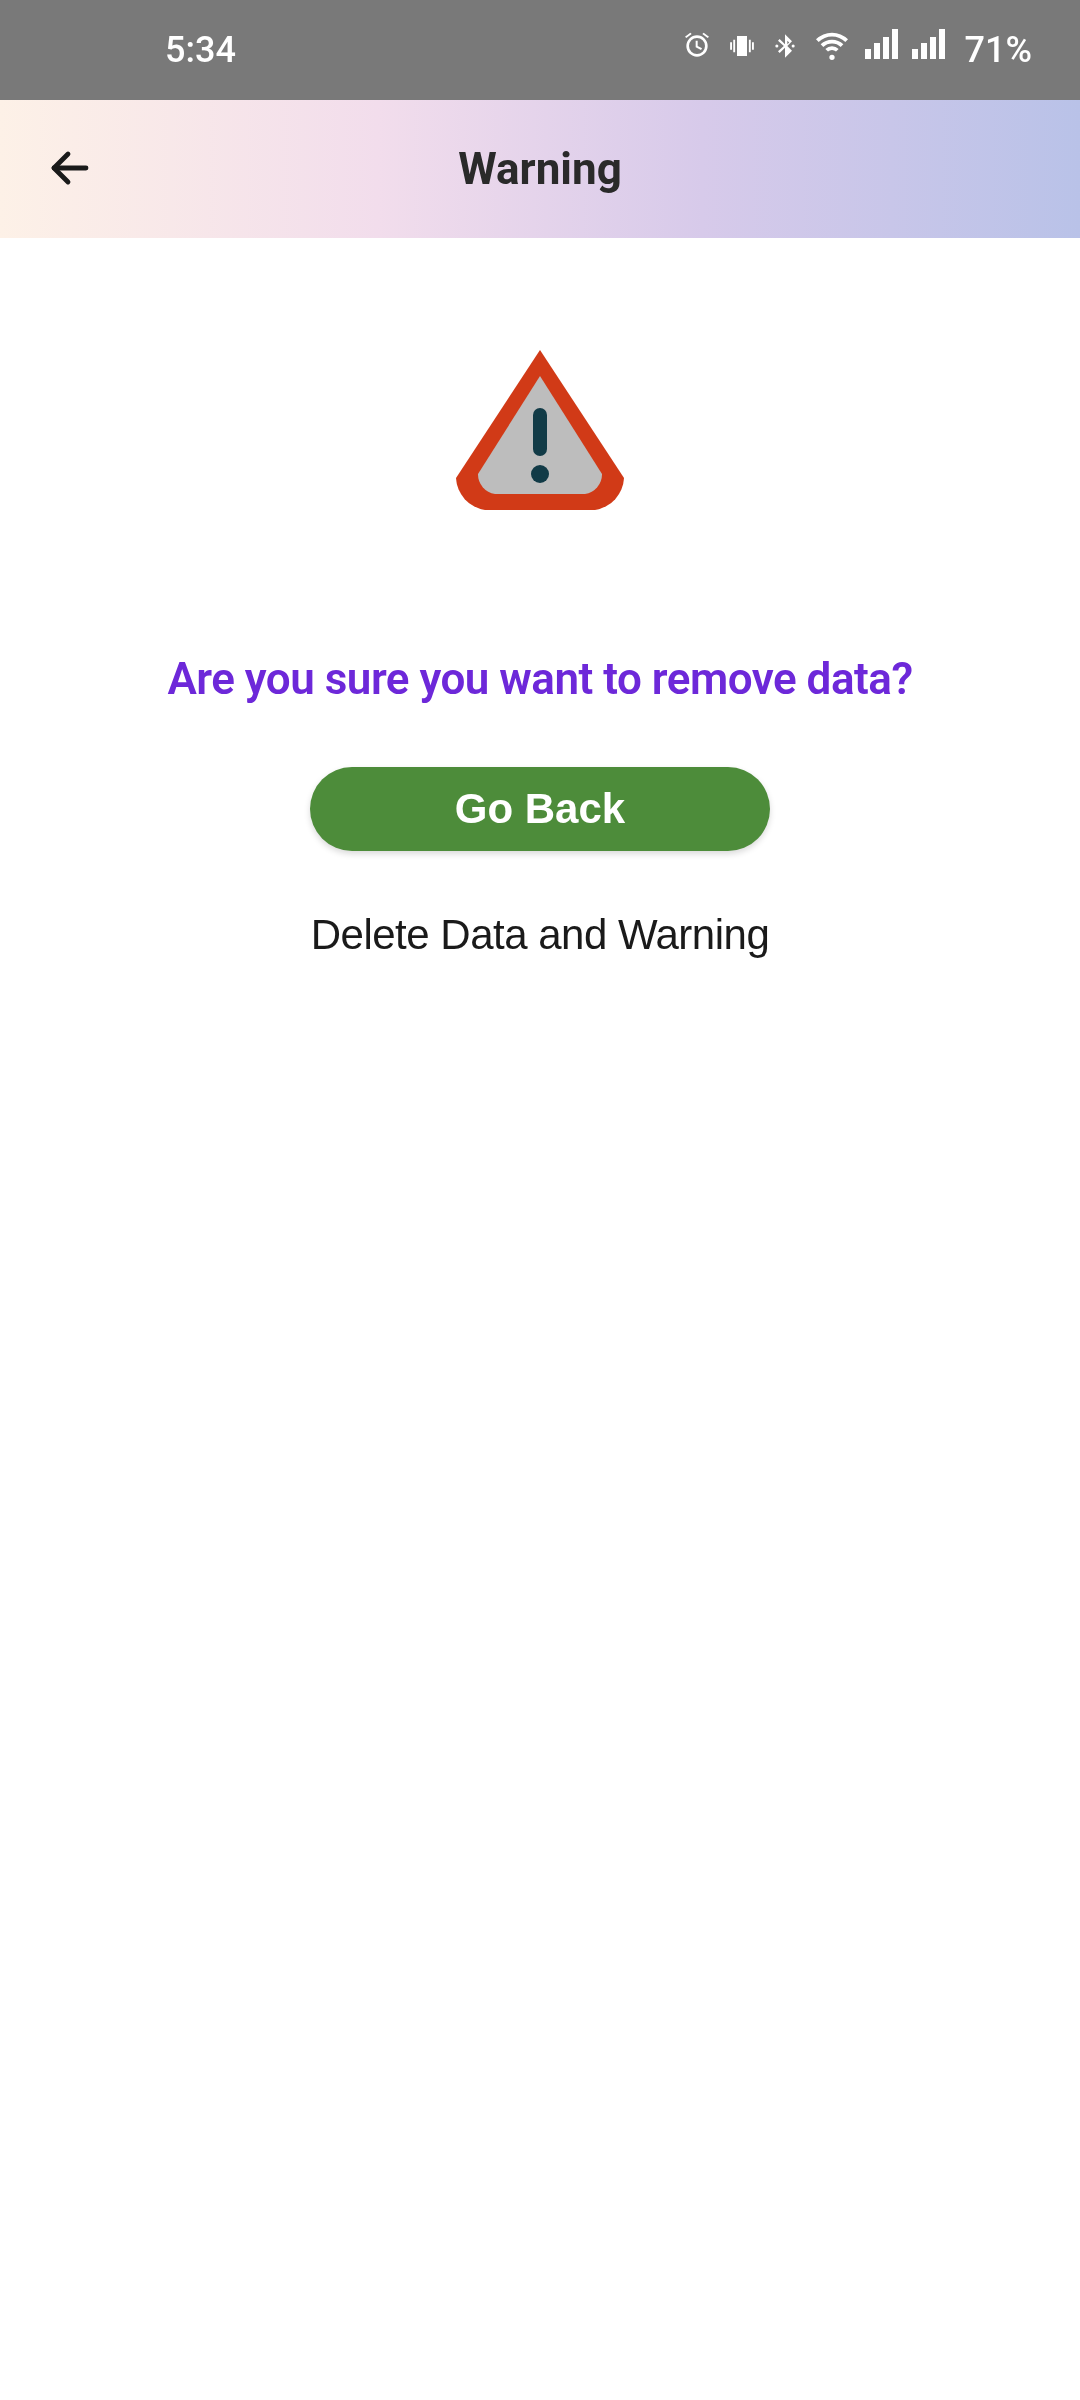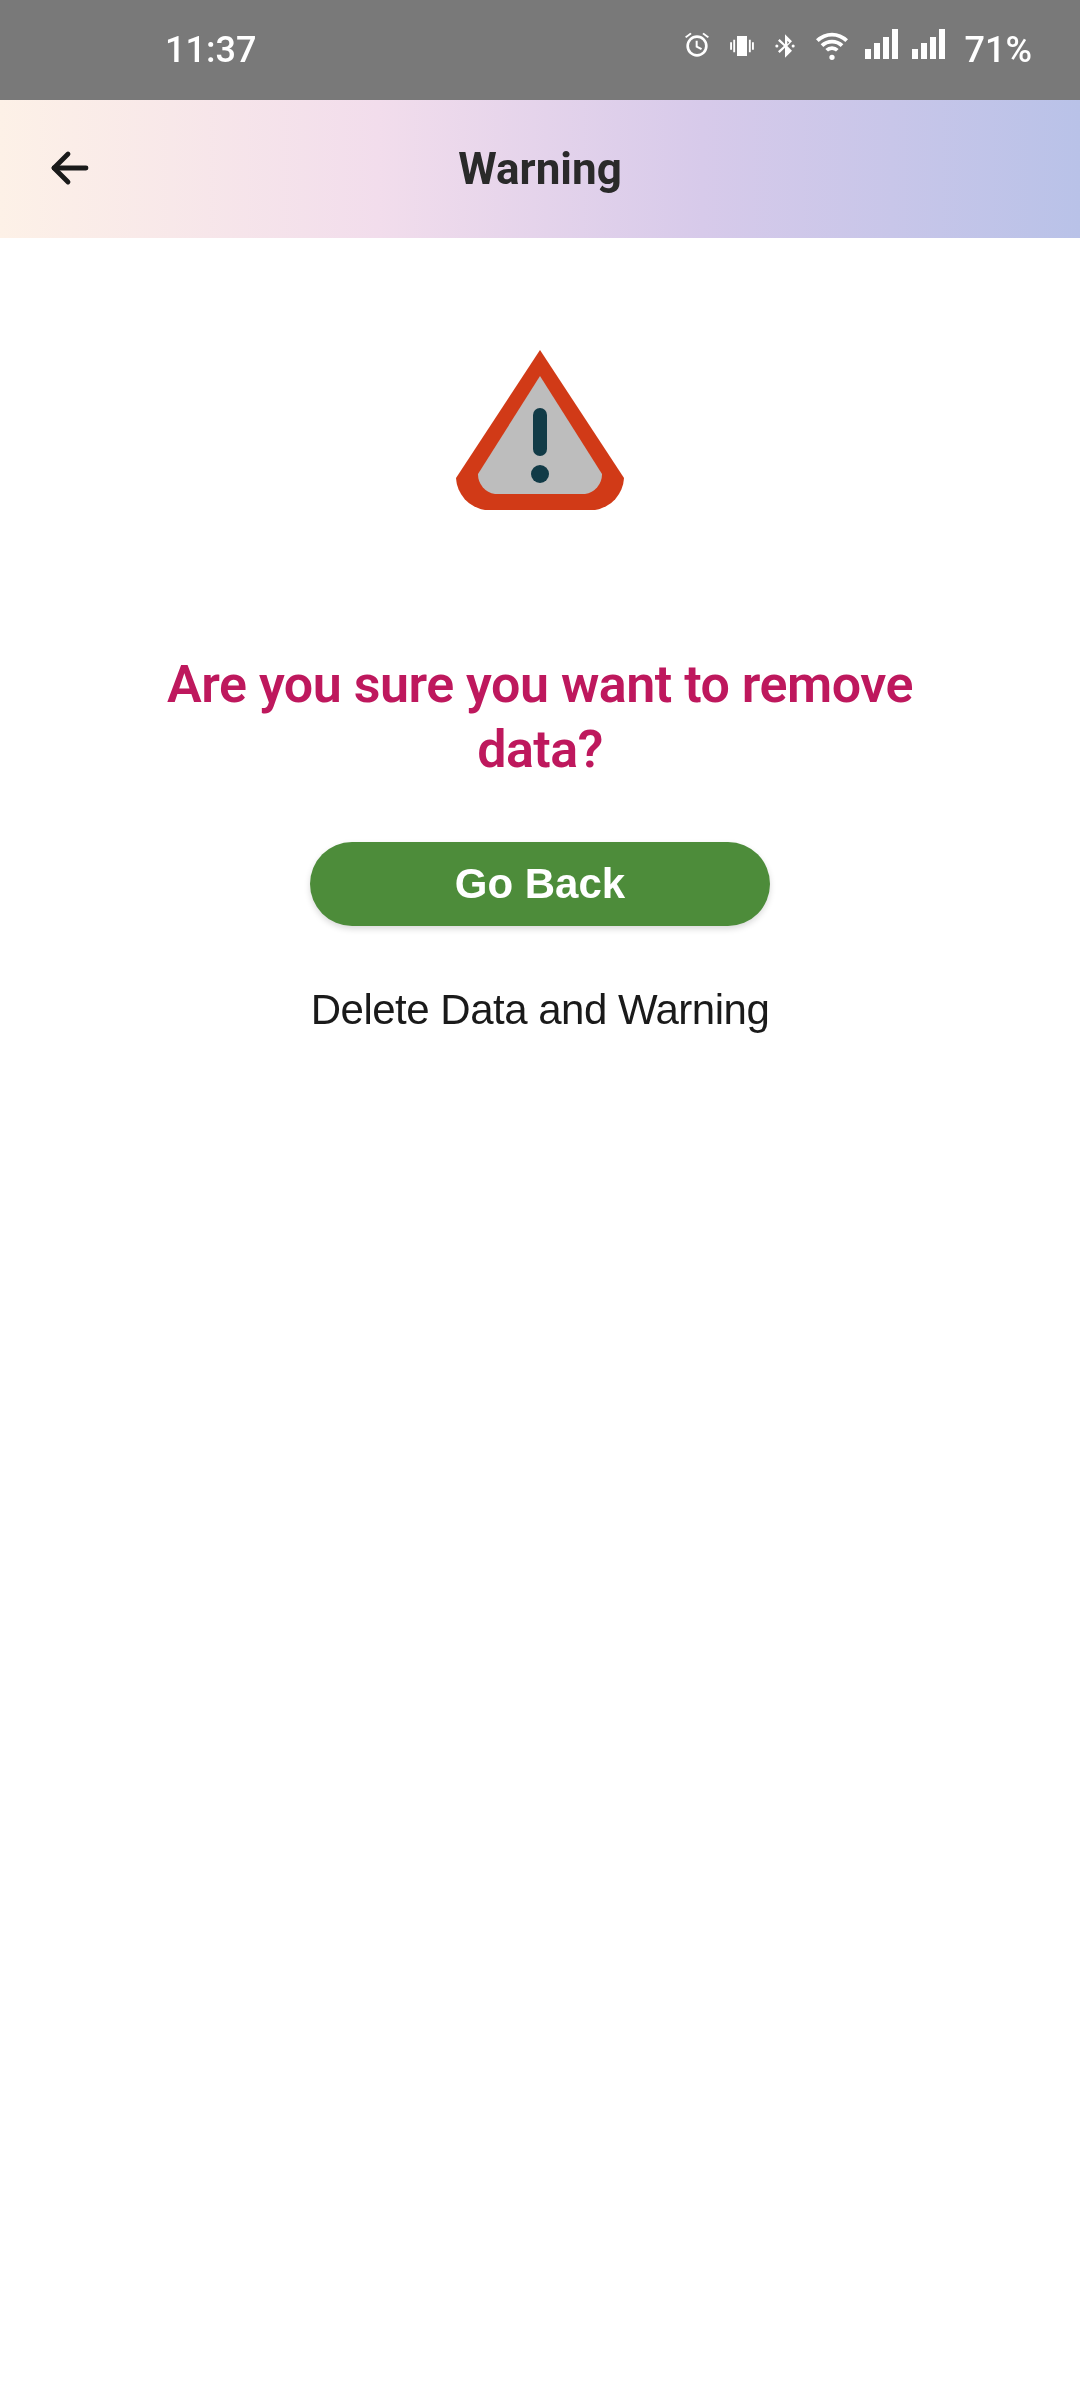--- a/index.html
+++ b/index.html
@@ -40,22 +40,22 @@
 
   .content {
     padding: 100px 80px 0 80px;
     display: flex; flex-direction: column; align-items: center;
     background: #ffffff;
   }
 
   .warning-icon-wrap { margin-top: 0; margin-bottom: 130px; }
 
   .heading {
-    font-size: 52px; font-weight: 600; color: #be185d;
-    text-align: center; line-height: 1.25; margin-bottom: 60px;
+    font-size: 44px; font-weight: 600; color: #6d28d9;
+    line-height: 1.25; margin-bottom: 60px;
     padding: 0 20px;
     letter-spacing: -0.5px;
   }
 
   .body-text {
     font-size: 42px; font-weight: 500; color: #1a1a1a;
     text-align: center; line-height: 1.35;
     padding: 0 0px;
     letter-spacing: -0.5px;
     margin-bottom: 150px;
@@ -77,21 +77,21 @@
     letter-spacing: -0.5px;
   }
 
   .signal-bars { display: inline-flex; align-items: flex-end; gap: 3px; height: 30px; }
   .signal-bars span { width: 6px; background: #fff; display: block; }
 </style>
 </head>
 <body>
 
 <div class="status-bar">
-  <span>11:37</span>
+  <span>5:34</span>
   <div class="status-right">
     <span>
       <svg width="32" height="32" viewBox="0 0 24 24" fill="#fff">
           <path d="M12 4a8 8 0 1 0 0 16 8 8 0 0 0 0-16zm0 14a6 6 0 1 1 0-12 6 6 0 0 1 0 12zM7 2l-4 3 1 1 4-3-1-1zm10 0l-1 1 4 3 1-1-4-3zM11 8v5l4 2 .8-1.3L12.5 12V8H11z"></path>
         </svg>
     </span>
     <span>
       <svg width="30" height="32" viewBox="0 0 24 24" fill="#fff">
           <path d="M8 4h8v16H8zM5 7v10h1.5V7H5zm12.5 0v10H19V7h-1.5zM2.5 9v6H4V9H2.5zm17.5 0v6h1.5V9H20z"></path>
         </svg>

